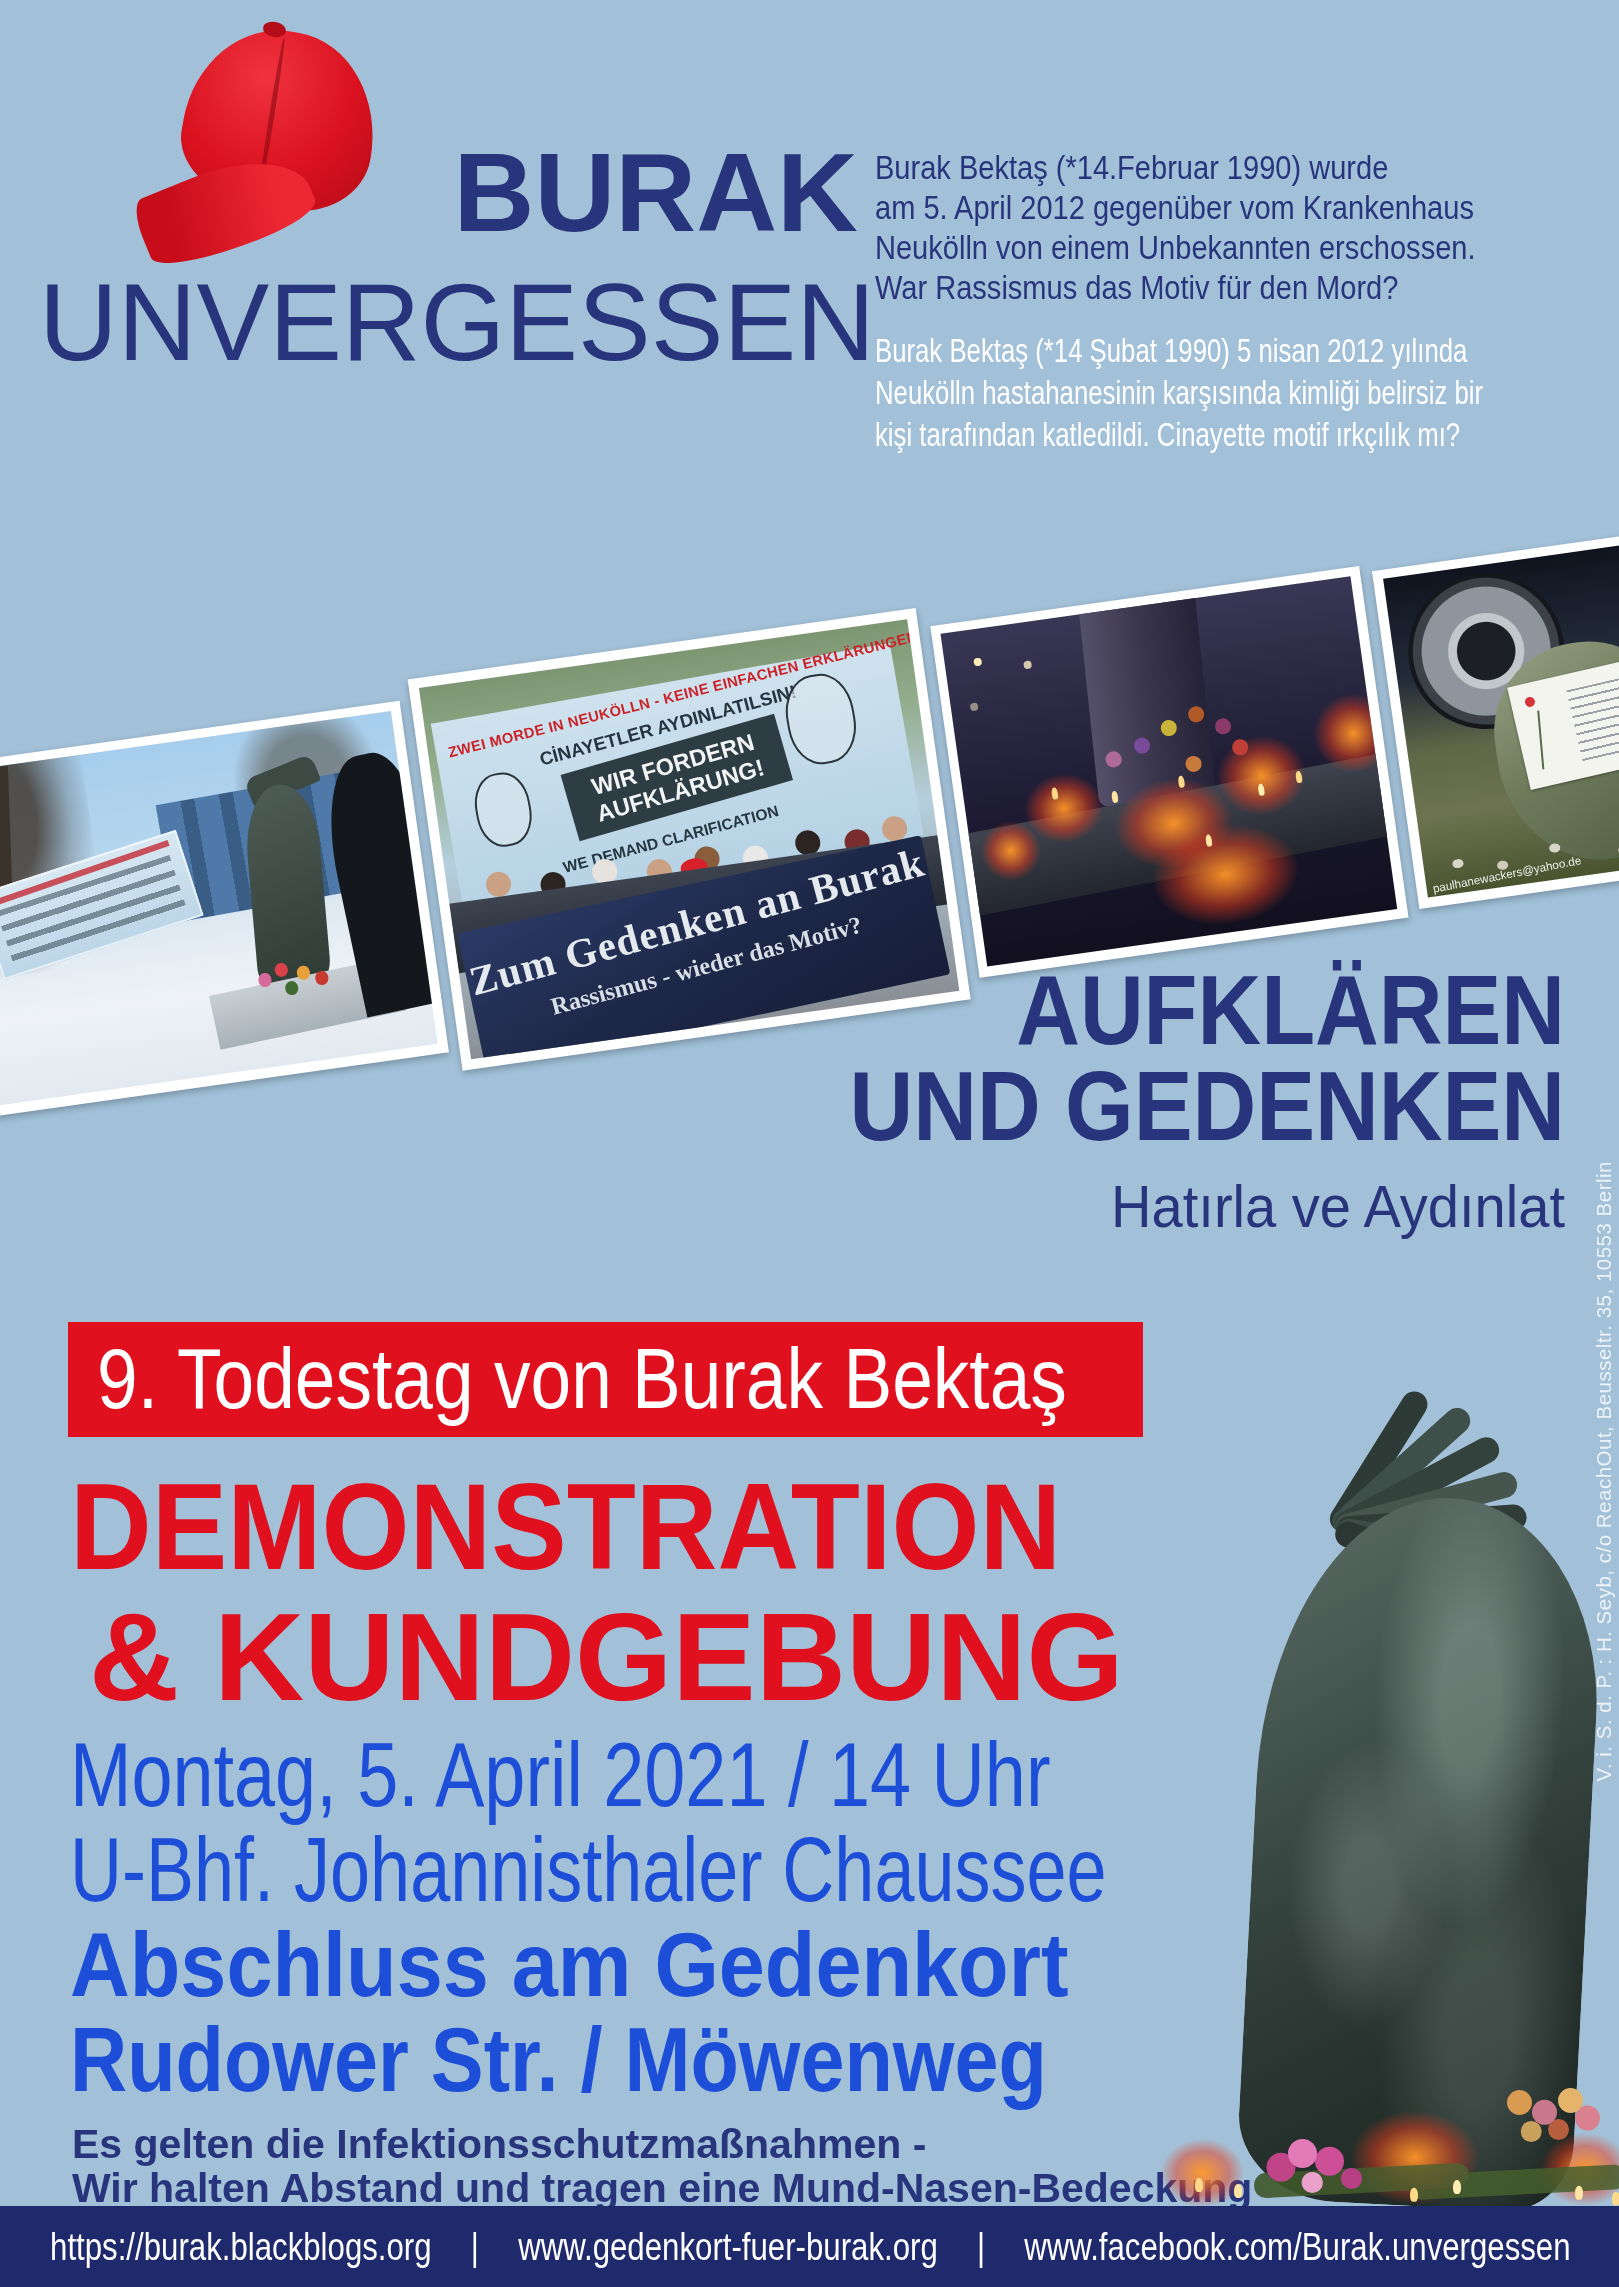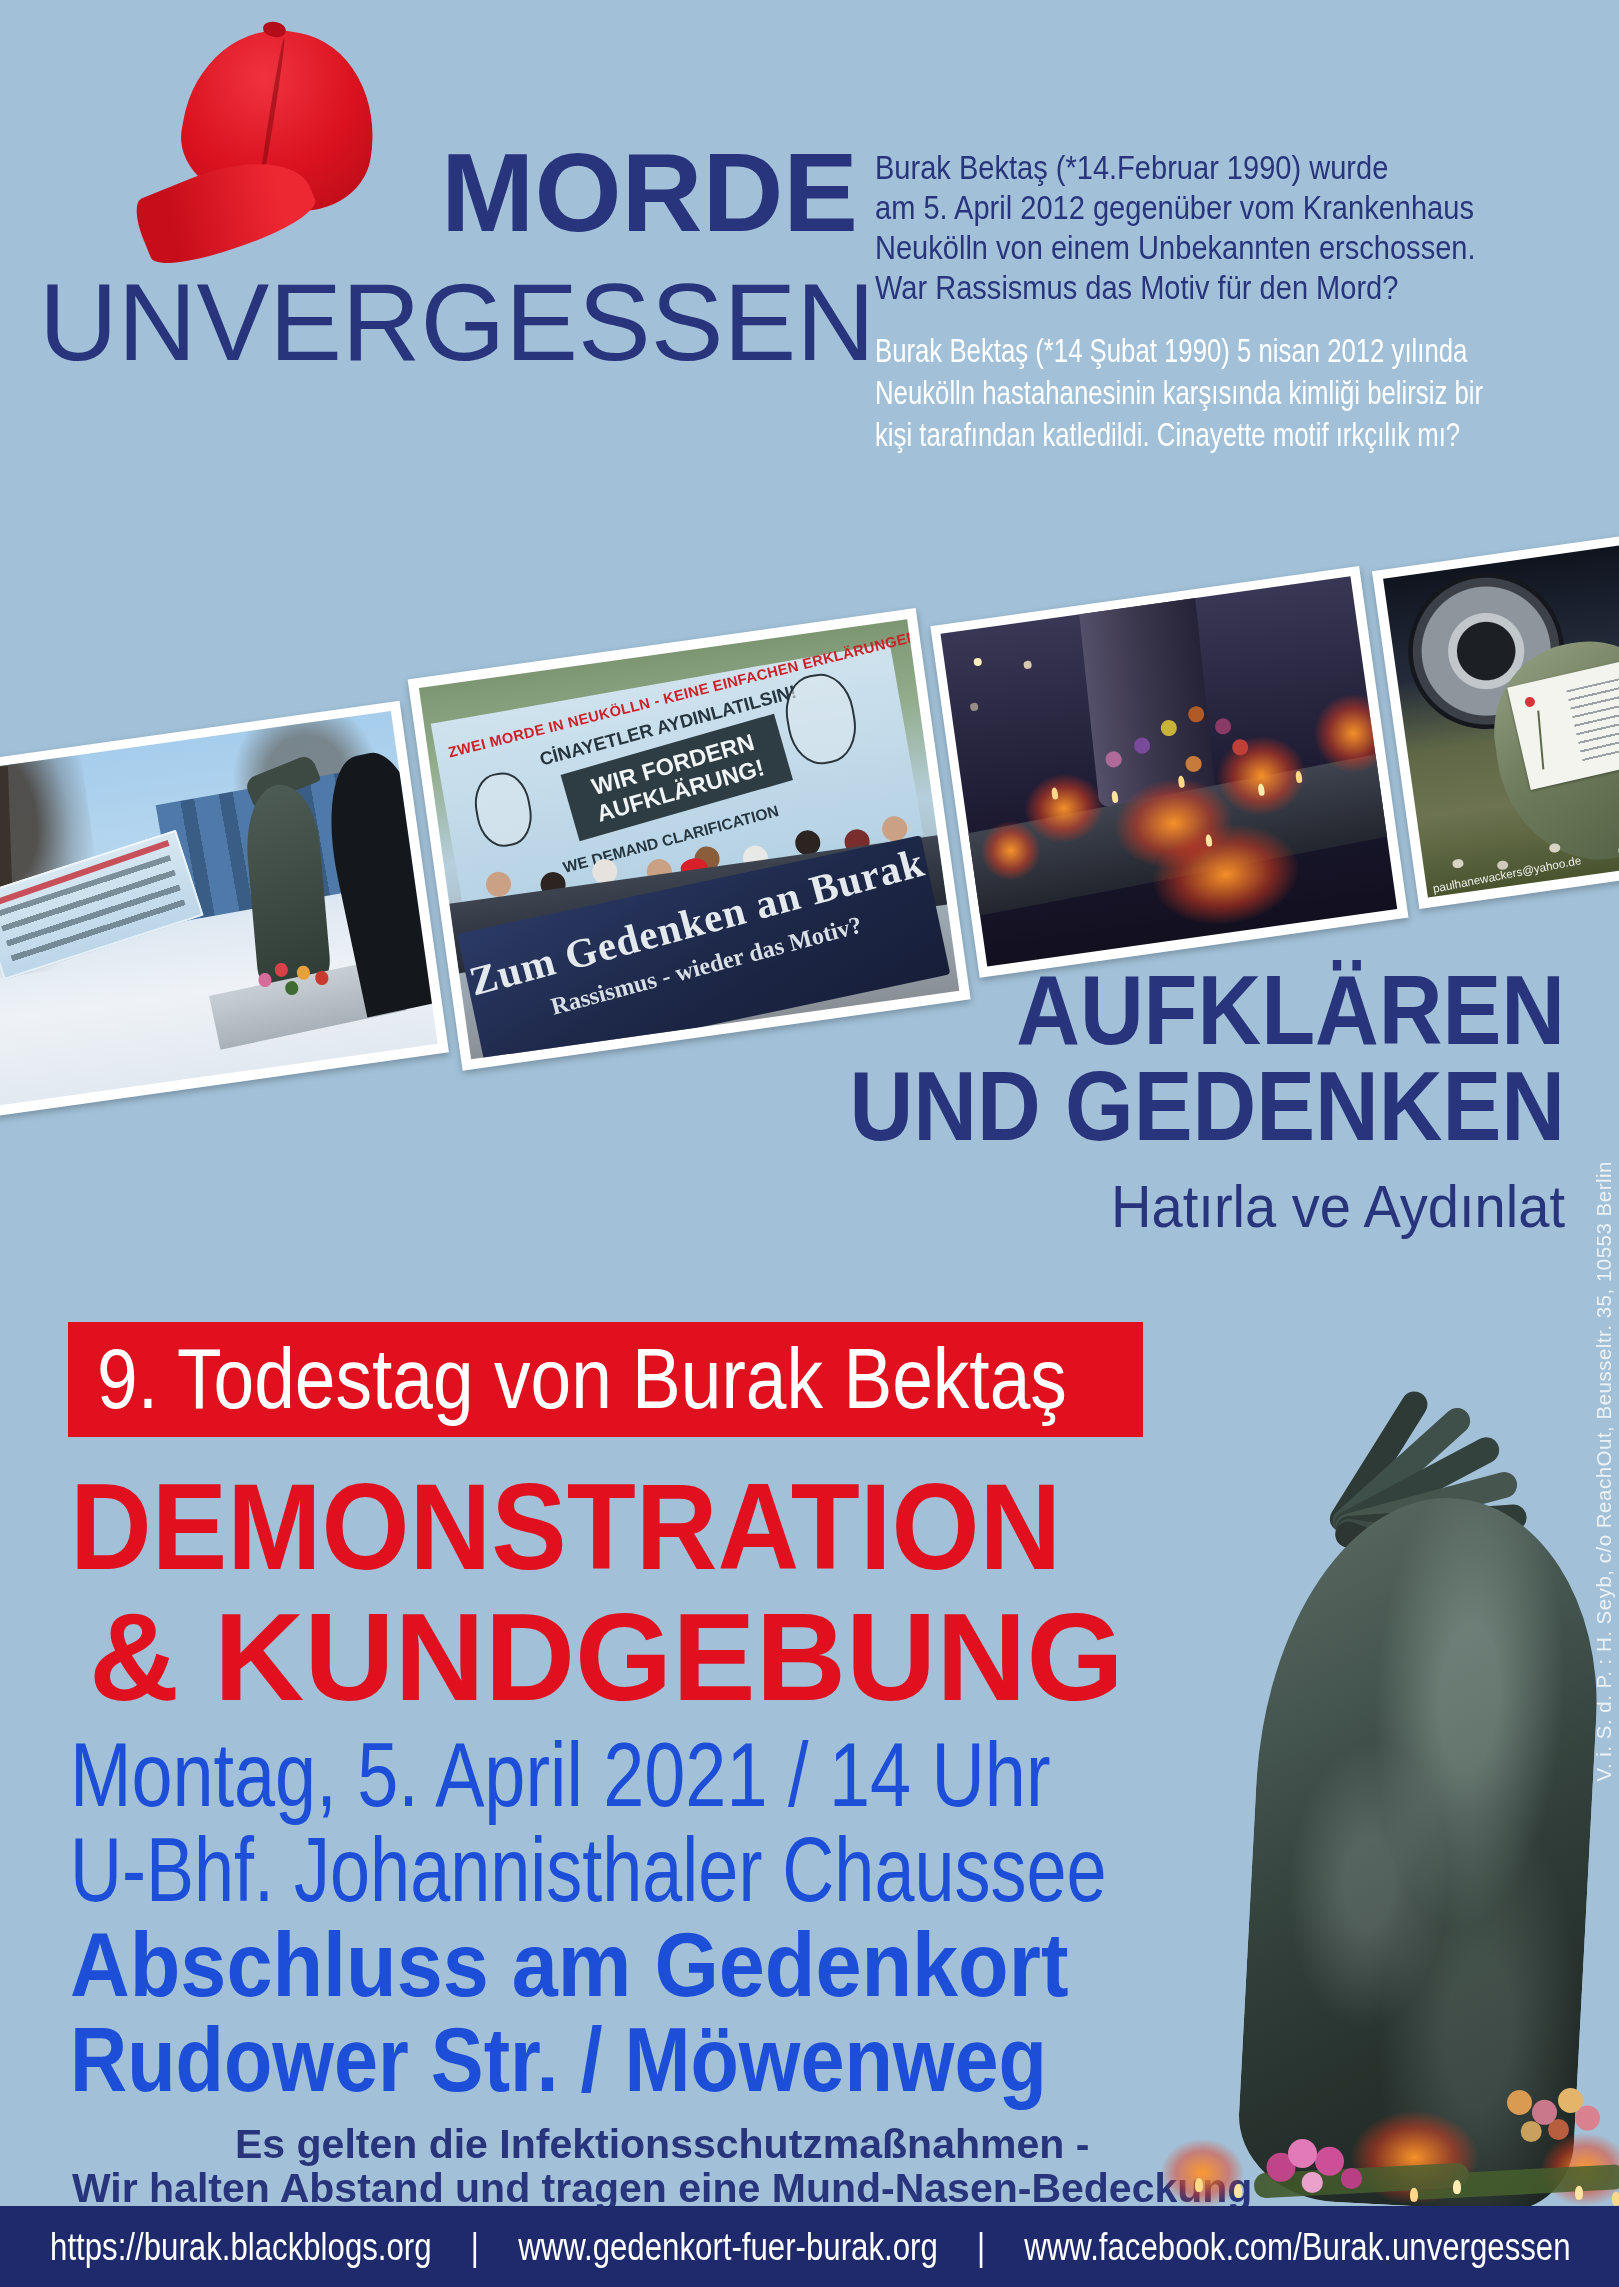--- a/index.html
+++ b/index.html
@@ -165,21 +165,21 @@
     transform-origin:left center;}
   .head1{top:1465px;font-size:123px;line-height:123px;transform:scaleX(.92);}
   .head2{top:1594px;font-size:125px;line-height:125px;margin-left:19px;}
   .details{position:absolute;left:70px;top:1728px;color:#1d4ed8;}
   .detail-line{font-size:90px;line-height:95px;white-space:nowrap;transform-origin:left center;}
   .dl0{transform:scaleX(.82);}
   .dl1{transform:scaleX(.80);}
   .dl2{font-weight:bold;transform:scaleX(.92);}
   .dl3{font-weight:bold;transform:scaleX(.88);}
   .covid{position:absolute;left:72px;top:2122px;color:#28357c;font-weight:bold;
-    font-size:41px;line-height:44px;white-space:nowrap;text-align:center;}
+    font-size:41px;line-height:44px;white-space:nowrap;}
 
   
   .sculpture{position:absolute;left:1224px;top:1390px;width:396px;height:816px;}
   .sc-body{position:absolute;left:29px;top:107px;width:336px;height:709px;
     background:
       radial-gradient(ellipse at 62% 28%,rgba(168,188,180,.4) 0 10%,transparent 32%),
       radial-gradient(ellipse at 35% 55%,rgba(160,175,170,.3) 0 8%,transparent 26%),
       radial-gradient(ellipse at 70% 75%,rgba(140,160,152,.25) 0 10%,transparent 30%),
       linear-gradient(150deg,#5d6d66 0%,#43534d 30%,#303d38 55%,#232d29 80%,#1c2522 100%);
     border-radius:54% 46% 20% 30% / 42% 30% 10% 12%;transform:rotate(3deg);}
@@ -224,21 +224,21 @@
 <div class="poster">
 
   <div class="cap">
     <div class="cap-crown"></div>
     <div class="cap-seam"></div>
     <div class="cap-brim"></div>
     <div class="cap-button"></div>
   </div>
 
   <div class="title-block">
-    <div class="title1">MORDE</div>
+    <div class="title1">BURAK</div>
     <div class="title2">UNVERGESSEN</div>
   </div>
 
   <div class="intro intro-de">
     <div>Burak Bektaş (*14.Februar 1990) wurde</div>
     <div>am 5. April 2012 gegenüber vom Krankenhaus</div>
     <div>Neukölln von einem Unbekannten erschossen.</div>
     <div>War Rassismus das Motiv für den Mord?</div>
   </div>
 

